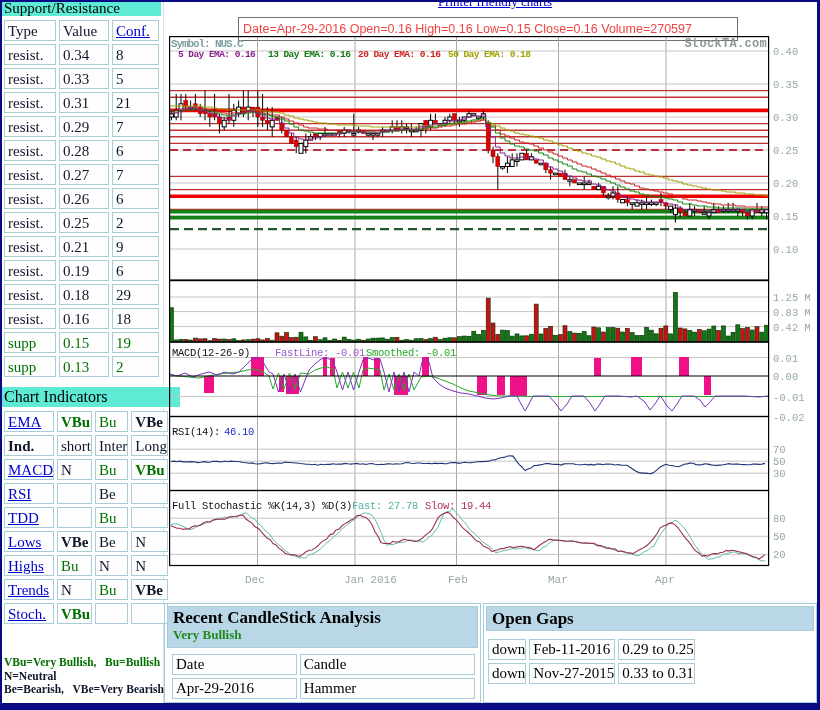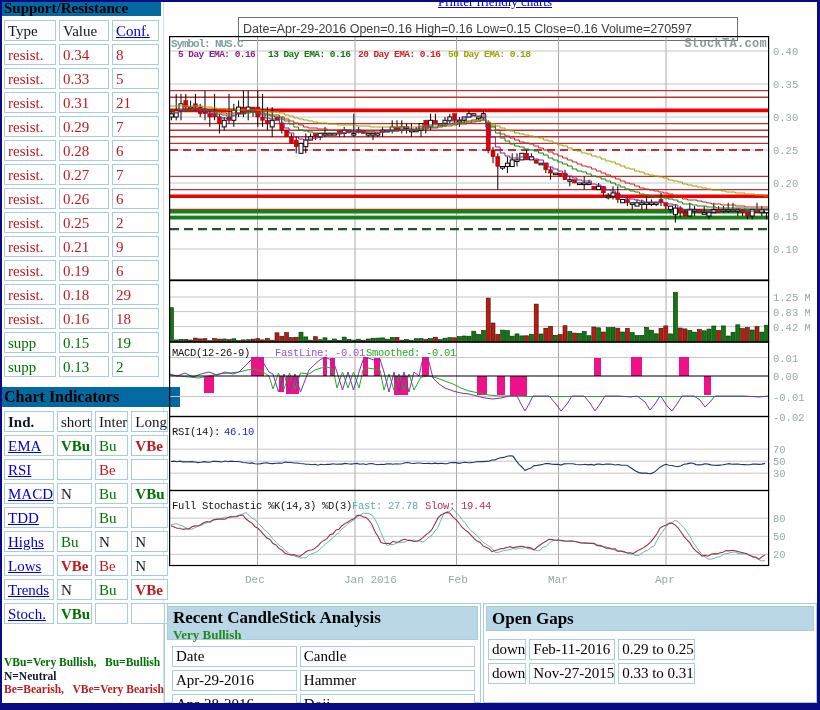--- a/index.html
+++ b/index.html
@@ -1,23 +1,23 @@
 <!DOCTYPE html>
 <html><head><meta charset="utf-8"><style>
 *{margin:0;padding:0;box-sizing:border-box}
 html,body{width:820px;height:710px;overflow:hidden;background:#fff;
  font-family:"Liberation Serif",serif}
 .abs{position:absolute}
 .navy{background:#0a0a84;z-index:50}
-.rd{color:#b91c1c} .gn{color:#007000} .bk{color:#0f172a} .b{font-weight:bold}
+.rd{color:#0f172a} .gn{color:#007000} .bk{color:#0f172a} .b{font-weight:bold}
 a.lk{color:#0000cc}
 table.t{border-collapse:separate;border-spacing:3px;}
 table.t td{border:1px solid #a8ccd8;font-size:15px;padding:0 0 0 3px;height:21px;
  background:#fffeff;vertical-align:middle;line-height:18px}
-.hdr{background:#0369a1;font-weight:bold;color:#000}
+.hdr{background:#5eead4;font-weight:normal;color:#000}
 .c1{width:52px} .c2{width:50px} .c3{width:47px}
 .d1{width:46px}
 td.d2{font-size:14px;width:35px;padding-left:2px}
 td.dI{font-size:14px;width:28px;padding-left:1px}
 td.dL{font-size:14px;width:33px;padding-left:1px}
 .bt td{border:1px solid #a8ccd8;background:#fffeff;font-size:15px;
  padding:0 0 0 3px;height:21px;vertical-align:middle}
 </style></head><body>
 
 <div class="abs" style="left:163px;top:0;width:1px;height:703px;background:#cfe3ec"></div>
@@ -105,59 +105,59 @@
       </tbody>
     </table>
 </div>
 
 <div class="abs hdr" style="left:2px;top:387px;width:178px;height:20px;
  font-size:16px;line-height:19px;padding-left:2px">Chart Indicators</div>
 <div class="abs" style="left:1px;top:408px">
 <table class="t">
       <tbody>
         <tr>
+          <td class="d1"><a class="lk" href="#">EMA</a></td>
+          <td class="d2 gn b">VBu</td>
+          <td class="dI gn">Bu</td>
+          <td class="dL rd b">VBe</td>
+        </tr>
+        <tr>
           <td class="d1 bk b" style="font-size:15px">Ind.</td>
           <td class="d2 bk">short</td>
           <td class="dI bk">Inter</td>
           <td class="dL bk">Long</td>
         </tr>
         <tr>
-          <td class="d1"><a class="lk" href="#">EMA</a></td>
-          <td class="d2 gn b">VBu</td>
+          <td class="d1"><a class="lk" href="#">MACD</a></td>
+          <td class="d2 bk">N</td>
           <td class="dI gn">Bu</td>
-          <td class="dL rd b">VBe</td>
+          <td class="dL gn b">VBu</td>
         </tr>
         <tr>
           <td class="d1"><a class="lk" href="#">RSI</a></td>
           <td class="d2"></td>
           <td class="dI rd">Be</td>
           <td class="dL"></td>
         </tr>
         <tr>
-          <td class="d1"><a class="lk" href="#">MACD</a></td>
-          <td class="d2 bk">N</td>
-          <td class="dI gn">Bu</td>
-          <td class="dL gn b">VBu</td>
-        </tr>
-        <tr>
           <td class="d1"><a class="lk" href="#">TDD</a></td>
           <td class="d2"></td>
           <td class="dI gn">Bu</td>
           <td class="dL"></td>
         </tr>
         <tr>
+          <td class="d1"><a class="lk" href="#">Lows</a></td>
+          <td class="d2 rd b">VBe</td>
+          <td class="dI rd">Be</td>
+          <td class="dL bk">N</td>
+        </tr>
+        <tr>
           <td class="d1"><a class="lk" href="#">Highs</a></td>
           <td class="d2 gn">Bu</td>
           <td class="dI bk">N</td>
-          <td class="dL bk">N</td>
-        </tr>
-        <tr>
-          <td class="d1"><a class="lk" href="#">Lows</a></td>
-          <td class="d2 rd b">VBe</td>
-          <td class="dI rd">Be</td>
           <td class="dL bk">N</td>
         </tr>
         <tr>
           <td class="d1"><a class="lk" href="#">Trends</a></td>
           <td class="d2 bk">N</td>
           <td class="dI gn">Bu</td>
           <td class="dL rd b">VBe</td>
         </tr>
         <tr>
           <td class="d1"><a class="lk" href="#">Stoch.</a></td>
@@ -171,21 +171,21 @@
 <div class="abs" style="left:4px;top:656px;width:170px;font-size:11.5px;font-weight:bold;line-height:13.5px;white-space:nowrap">
 <span class="gn">VBu=Very Bullish,&nbsp;&nbsp;&nbsp;Bu=Bullish</span><br>
 <span class="bk">N=Neutral</span><br>
 <span class="rd">Be=Bearish,&nbsp;&nbsp;&nbsp;VBe=Very Bearish</span>
 </div>
 
 <div class="abs" style="left:250px;top:-6px;width:490px;text-align:center;
  font-size:13px"><a class="lk" href="#">Printer friendly charts</a></div>
 <div class="abs" style="left:238px;top:17px;width:500px;height:24px;
  border:1px solid #707070;background:#fff;font-family:'Liberation Sans',sans-serif;
- font-size:12.5px;line-height:22px;padding-left:4px;color:#404040">Date=Apr-29-2016 Open=0.16 High=0.16 Low=0.15 Close=0.16 Volume=270597</div>
+ font-size:12.5px;line-height:22px;padding-left:4px;color:#ef4444">Date=Apr-29-2016 Open=0.16 High=0.16 Low=0.15 Close=0.16 Volume=270597</div>
 
 <div class="abs" style="left:169px;top:36px;width:641px;height:536px"><svg width="641" height="552" viewBox="0 0 641 552">
       <line x1="88.5" y1="1" x2="88.5" y2="529" stroke="#a9a9a9" stroke-width="1"></line>
       <line x1="186" y1="1" x2="186" y2="529" stroke="#a9a9a9" stroke-width="1"></line>
       <line x1="287.5" y1="1" x2="287.5" y2="529" stroke="#a9a9a9" stroke-width="1"></line>
       <line x1="389.5" y1="1" x2="389.5" y2="529" stroke="#a9a9a9" stroke-width="1"></line>
       <line x1="497" y1="1" x2="497" y2="529" stroke="#a9a9a9" stroke-width="1"></line>
       <line x1="1" y1="15" x2="599" y2="15" stroke="#c6c6c6" stroke-width="1"></line>
       <line x1="1" y1="48" x2="599" y2="48" stroke="#c6c6c6" stroke-width="1"></line>
       <line x1="1" y1="81" x2="599" y2="81" stroke="#c6c6c6" stroke-width="1"></line>
@@ -661,21 +661,21 @@
       <text x="183" y="473" font-family="&quot;Liberation Mono&quot;,monospace" font-size="10.5" fill="#55b0a8" letter-spacing="-0.3">Fast: 27.78</text>
       <text x="256" y="473" font-family="&quot;Liberation Mono&quot;,monospace" font-size="10.5" fill="#aa3355" letter-spacing="-0.3">Slow: 19.44</text>
       <text x="76" y="547" font-family="&quot;Liberation Mono&quot;,monospace" font-size="11" fill="#95a8a8">Dec</text>
       <text x="175" y="547" font-family="&quot;Liberation Mono&quot;,monospace" font-size="11" fill="#95a8a8">Jan 2016</text>
       <text x="279" y="547" font-family="&quot;Liberation Mono&quot;,monospace" font-size="11" fill="#95a8a8">Feb</text>
       <text x="379" y="547" font-family="&quot;Liberation Mono&quot;,monospace" font-size="11" fill="#95a8a8">Mar</text>
       <text x="486" y="547" font-family="&quot;Liberation Mono&quot;,monospace" font-size="11" fill="#95a8a8">Apr</text>
     </svg></div>
 
 <div class="abs" style="left:164px;top:603px;width:317px;height:100px;border:1px solid #a8ccd8;padding:2px">
- <div style="border:1px solid #a8ccd8;background:#b9d7e7;height:34px;padding:1px 0 0 5px">
+ <div style="border:1px solid #a8ccd8;background:#b9d7e7;height:42px;padding:1px 0 0 5px">
   <div style="font-size:17px;font-weight:bold;color:#000;line-height:20px">Recent CandleStick Analysis</div>
   <div style="font-size:13px;font-weight:bold;color:#1e8a1e;line-height:14px">Very Bullish</div>
  </div>
  <table class="bt" style="border-collapse:separate;border-spacing:3px;margin:3px 0 0 2px">
   <tbody>
         <tr>
           <td style="width:127px">Date</td>
           <td style="width:178px">Candle</td>
         </tr>
   <tr>

